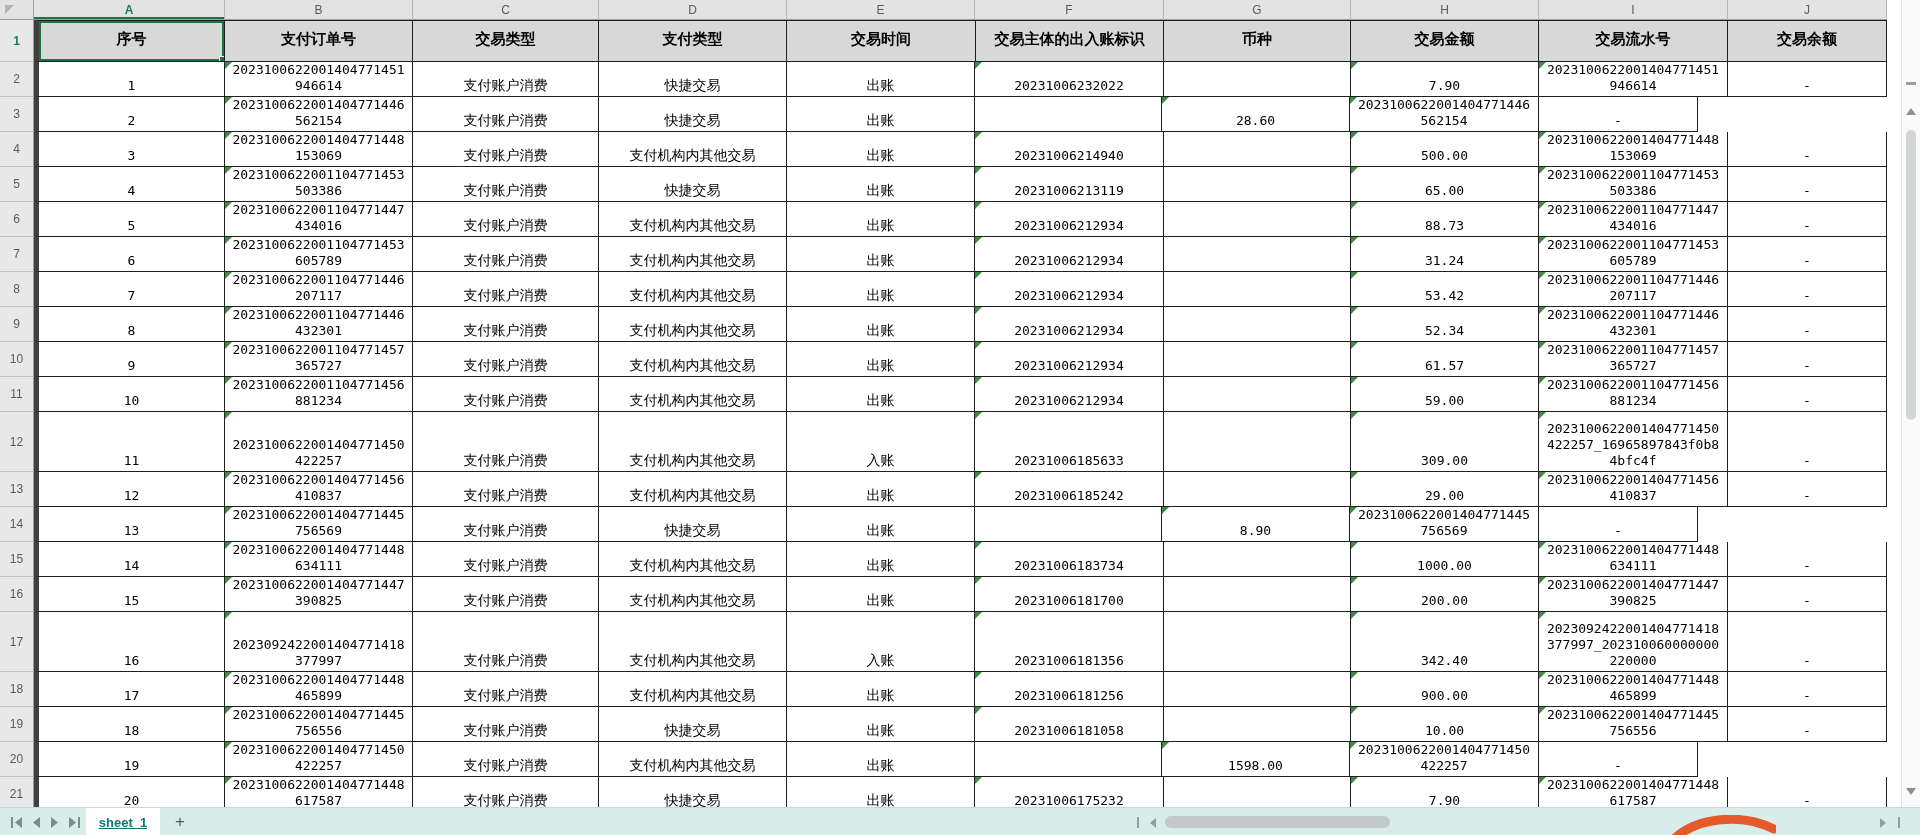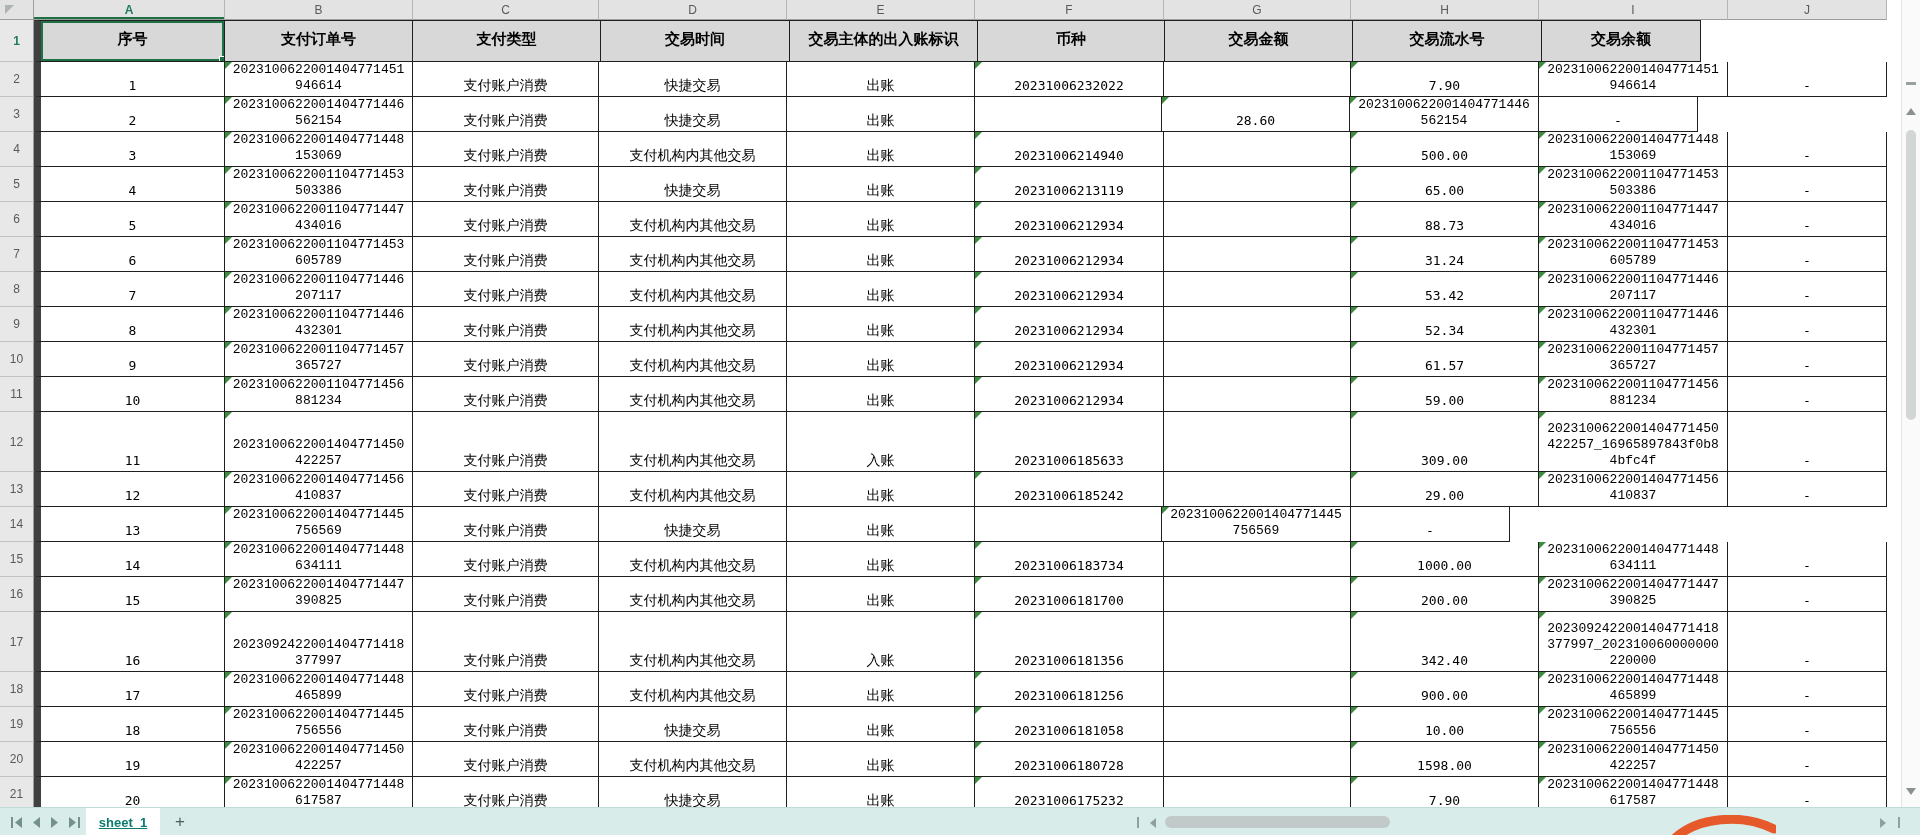--- a/index.html
+++ b/index.html
@@ -20,25 +20,25 @@
   .rownum{width:34px;box-sizing:border-box;background:#e8e8e8;border-right:1px solid #9e9e9e;border-bottom:1px solid #c2c2c2;
     color:#5a5a5a;font-size:12px;display:flex;align-items:center;justify-content:center;}
   .rownum.sel{color:#1d7a63;font-weight:bold;}
 
   
   #rows{position:absolute;left:34px;top:0;}
   .trow{display:flex;}
   .cell{box-sizing:border-box;border-right:1px solid #1f1f1f;border-bottom:1px solid #1f1f1f;position:relative;
     display:flex;flex-direction:column;justify-content:flex-end;align-items:center;background:#fff;
     font-family:"DejaVu Sans Mono", monospace;font-size:13px;color:#000;line-height:1.22;padding-bottom:2px;overflow:hidden;}
-  .trow .cell:first-child{border-left:7px solid #404040;}
+  .trow .cell:first-child{border-left:5px solid #404040;}
   .trow.hdr .cell{border-top:1px solid #1f1f1f;background:#d8d8d8;
     font-family:"Liberation Serif", serif;font-weight:bold;font-size:15px;justify-content:center;padding-bottom:4px;}
   .cjk{font-family:"Liberation Serif", serif;font-size:14px;}
-  .wrap{width:176px;word-break:break-all;text-align:center;font-family:Liberation Mono, monospace;}
+  .wrap{width:176px;word-break:break-all;text-align:center;}
   .tri{position:absolute;left:0;top:0;width:0;height:0;border-top:7px solid #3d8c40;border-right:7px solid transparent;}
   .selbox{position:absolute;inset:0;border:2px solid #1e7145;pointer-events:none;z-index:2;}
   .selhandle{position:absolute;right:-4px;bottom:-4px;width:7px;height:7px;background:#1e7145;border:1px solid #fff;z-index:3;}
 
   
   #vscroll{position:absolute;right:0;top:0;width:19px;height:807px;background:#fafafa;border-left:1px solid #e4e4e4;box-sizing:border-box;}
   .vsplit{position:absolute;left:4px;top:82px;width:10px;height:3px;background:#9aa09e;}
   .arr{position:absolute;width:0;height:0;}
   .arr.up{left:4px;top:108px;border-left:5px solid transparent;border-right:5px solid transparent;border-bottom:7px solid #8b918f;}
   .arr.down{left:4px;top:788px;border-left:5px solid transparent;border-right:5px solid transparent;border-top:7px solid #8b918f;}
@@ -110,20 +110,23 @@
     <div id="rows">
         <div class="trow hdr" style="height: 42px;">
           <div class="cell" style="width: 191px; height: 42px;">
             <div>序号</div>
             <div class="selbox"></div>
             <div class="selhandle"></div>
           </div>
           <div class="cell" style="width: 188px; height: 42px;">
             <div>支付订单号</div>
           </div>
+          <div class="cell" style="width: 186px; height: 42px;">
+            <div>交易类型</div>
+          </div>
           <div class="cell" style="width: 188px; height: 42px;">
             <div>支付类型</div>
           </div>
           <div class="cell" style="width: 189px; height: 42px;">
             <div>交易时间</div>
           </div>
           <div class="cell" style="width: 188px; height: 42px;">
             <div>交易主体的出入账标识</div>
           </div>
           <div class="cell" style="width: 187px; height: 42px;">
@@ -580,20 +583,24 @@
           </div>
           <div class="cell cjk" style="width: 188px; height: 35px;">
             <div>快捷交易</div>
           </div>
           <div class="cell cjk" style="width: 188px; height: 35px;">
             <div>出账</div>
           </div>
           <div class="cell cjk" style="width: 187px; height: 35px;">
             <div></div>
           </div>
+          <div class="cell" style="width: 188px; height: 35px;">
+            <div class="tri"></div>
+            <div>8.90</div>
+          </div>
           <div class="cell" style="width: 189px; height: 35px;">
             <div class="tri"></div>
             <div class="wrap">2023100622001404771445756569</div>
           </div>
           <div class="cell" style="width: 159px; height: 35px;">
             <div>-</div>
           </div>
         </div>
         <div class="trow" style="height: 35px;">
           <div class="cell" style="width: 191px; height: 35px;">
@@ -784,24 +791,20 @@
             <div class="wrap">2023100622001404771450422257</div>
           </div>
           <div class="cell cjk" style="width: 186px; height: 35px;">
             <div>支付账户消费</div>
           </div>
           <div class="cell cjk" style="width: 188px; height: 35px;">
             <div>支付机构内其他交易</div>
           </div>
           <div class="cell cjk" style="width: 188px; height: 35px;">
             <div>出账</div>
-          </div>
-          <div class="cell" style="width: 189px; height: 35px;">
-            <div class="tri"></div>
-            <div>20231006180728</div>
           </div>
           <div class="cell cjk" style="width: 187px; height: 35px;">
             <div></div>
           </div>
           <div class="cell" style="width: 188px; height: 35px;">
             <div class="tri"></div>
             <div>1598.00</div>
           </div>
           <div class="cell" style="width: 189px; height: 35px;">
             <div class="tri"></div>

